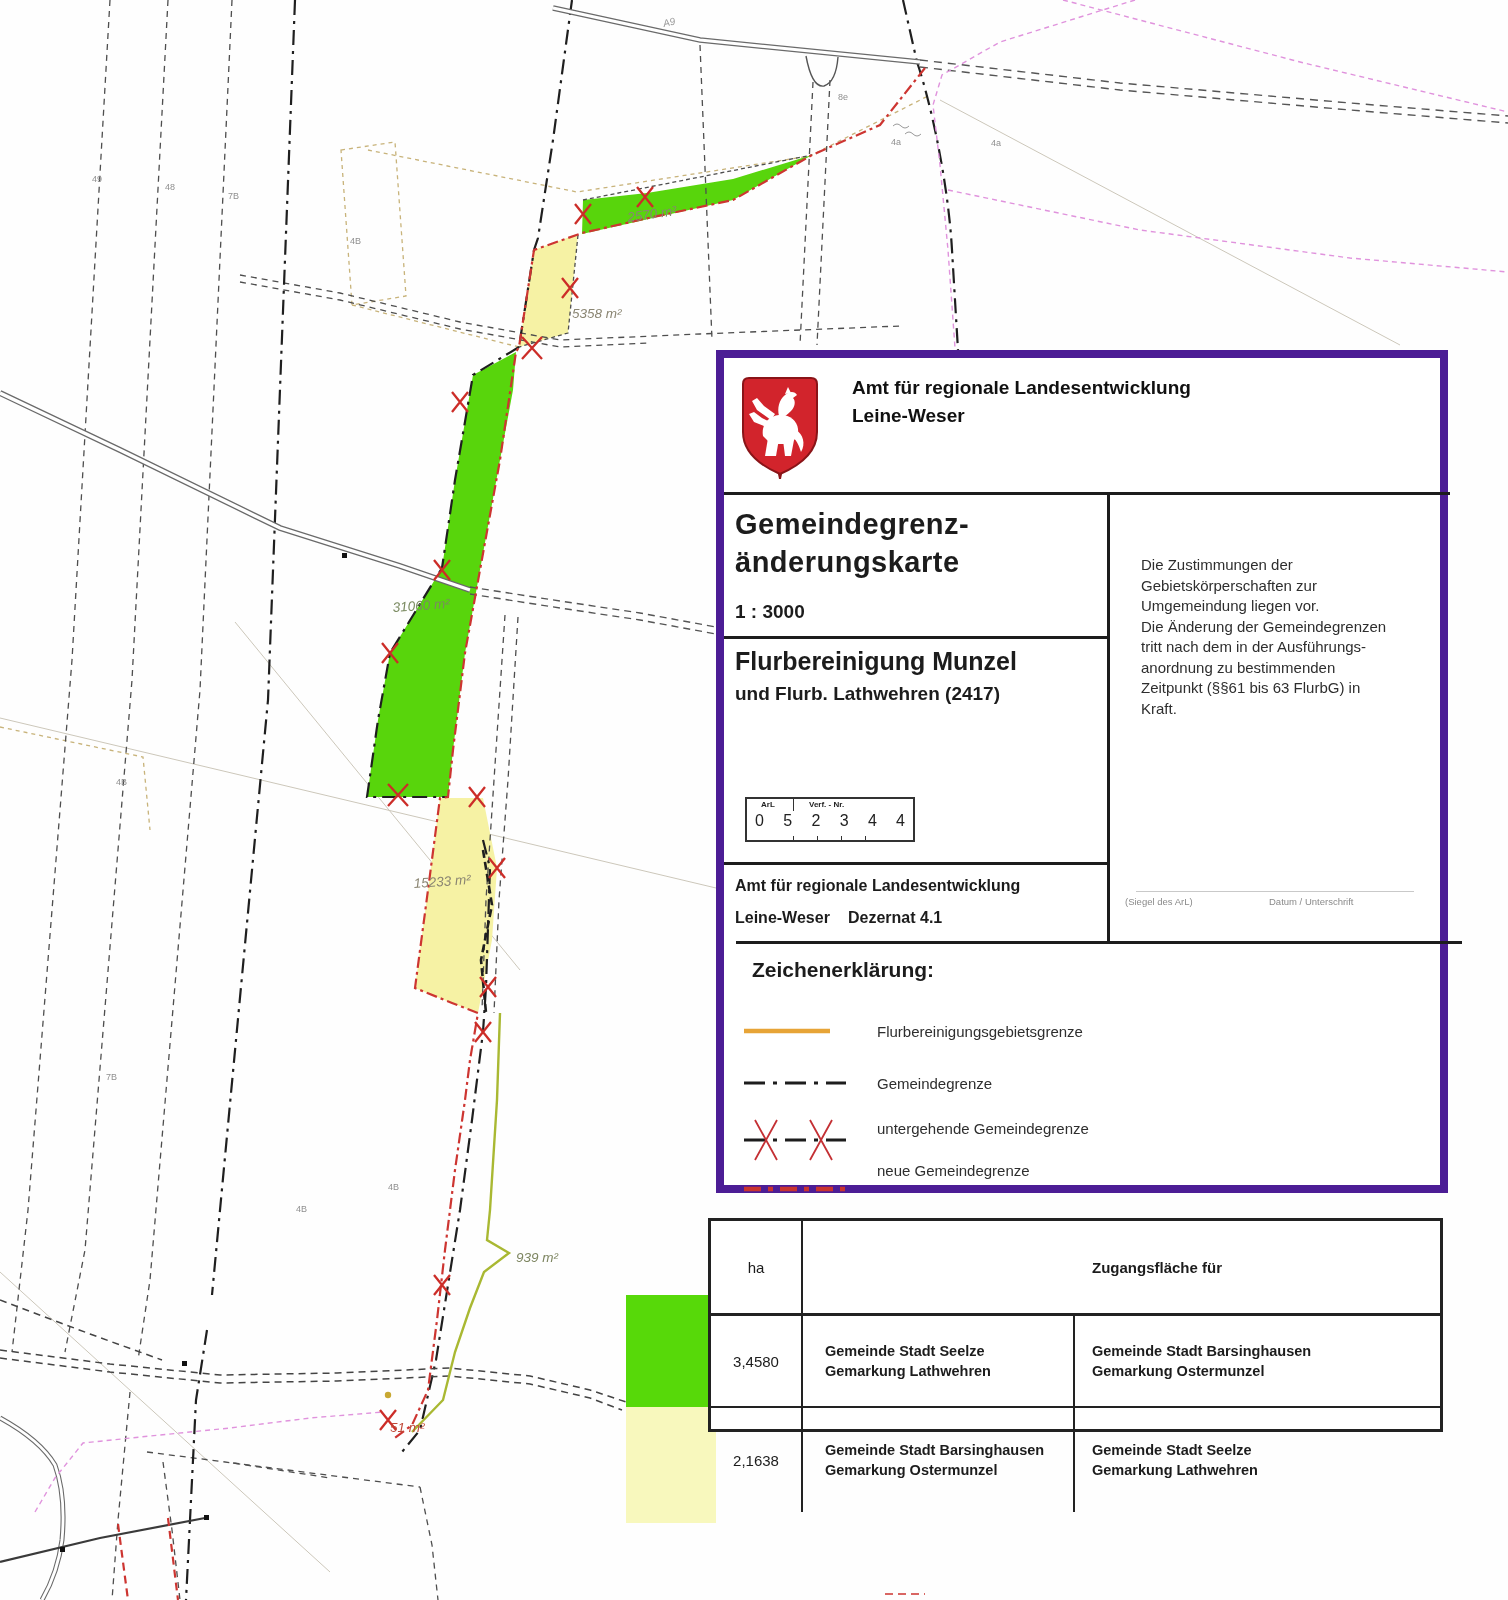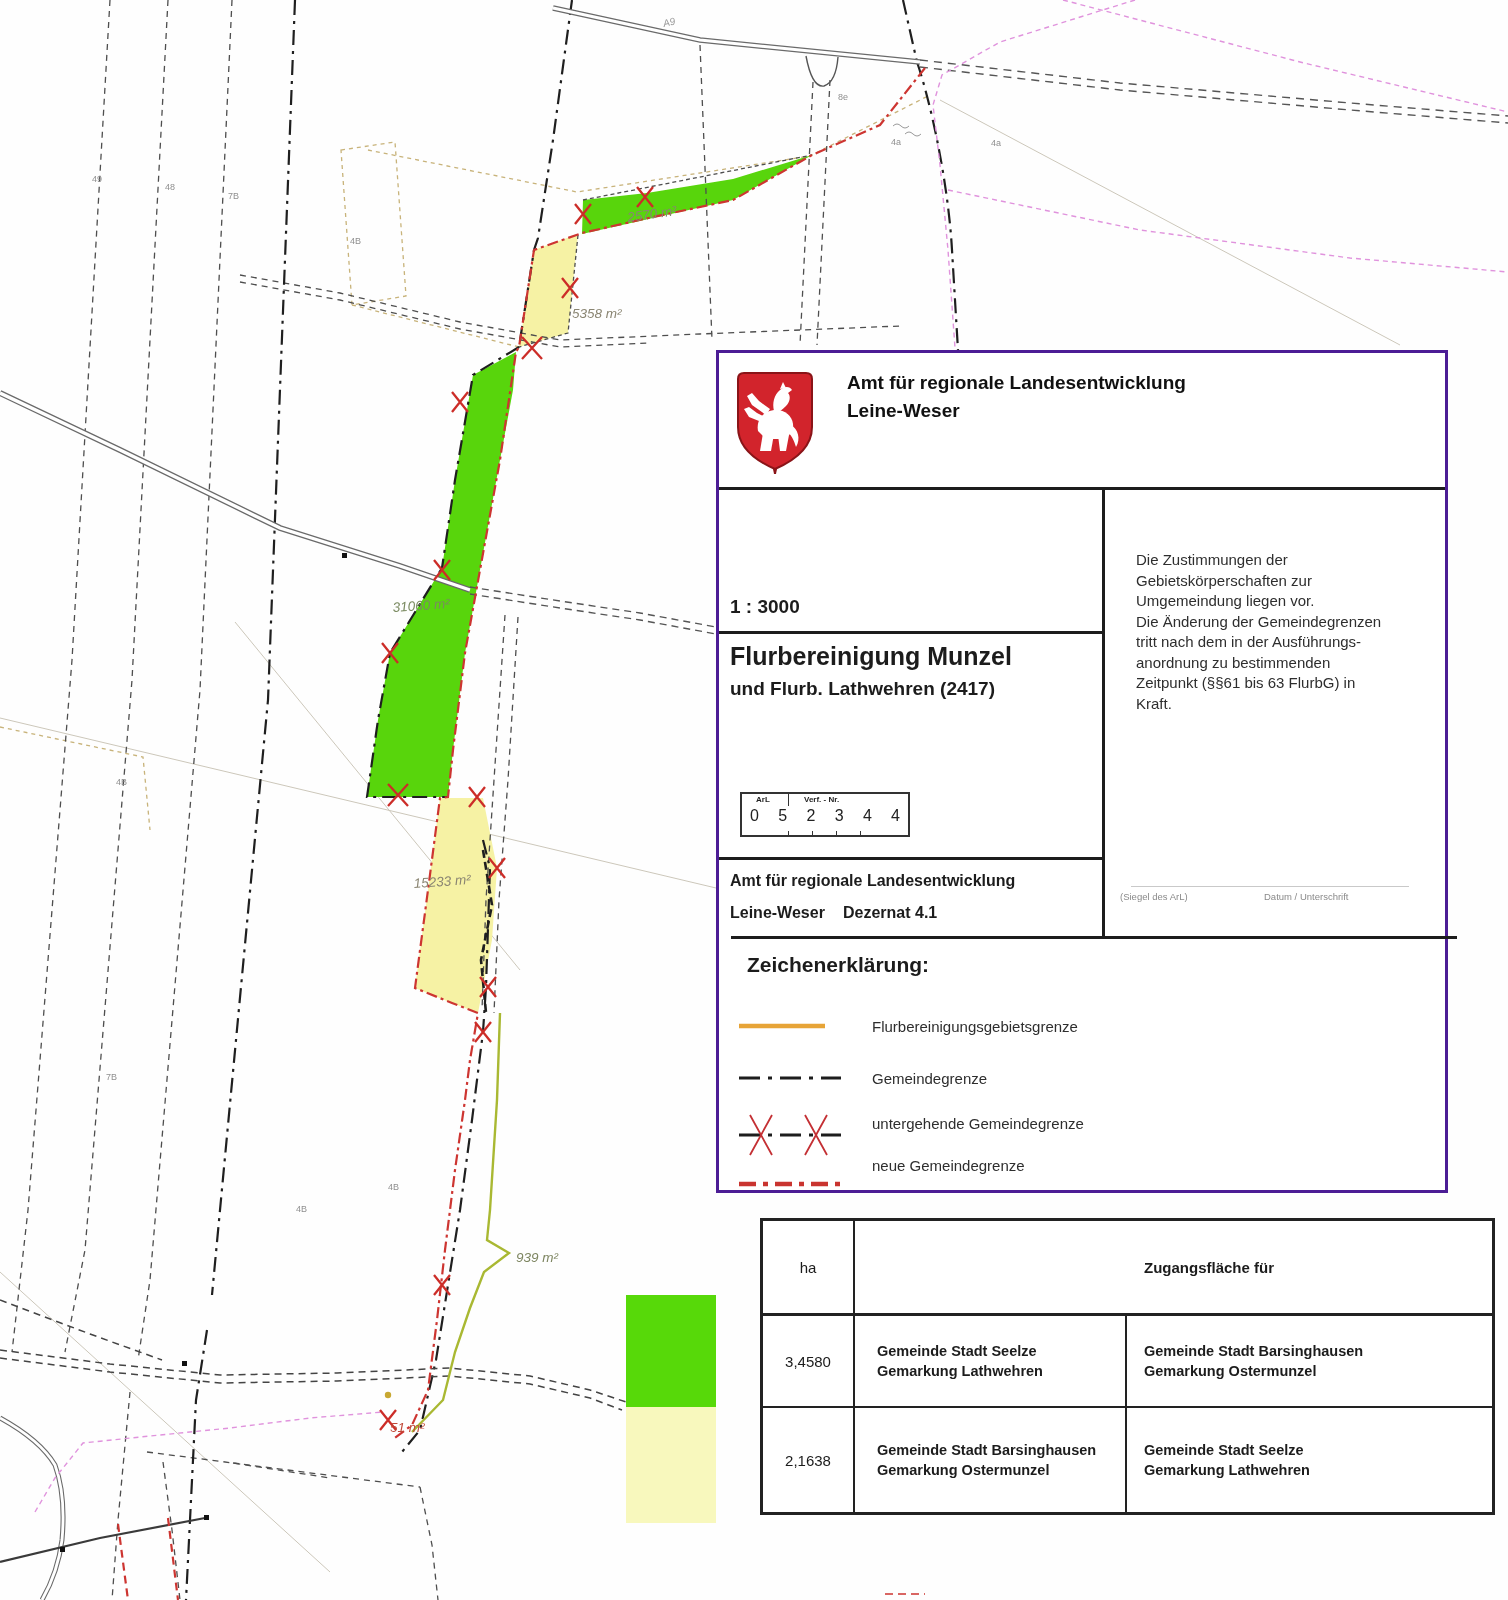--- a/index.html
+++ b/index.html
@@ -2,21 +2,21 @@
 <html><head>
 <meta charset="utf-8">
 <style>
   html,body{margin:0;padding:0;background:#e8e8e8;}
   .stage{position:relative;width:1508px;height:1600px;background:#fefefe;overflow:hidden;
          font-family:"Liberation Sans",sans-serif;color:#1c1c1c;}
   svg.maplayer{position:absolute;left:0;top:0;}
 
   
   .panel{position:absolute;left:716px;top:350px;width:732px;height:843px;background:#fff;
-         border:3px solid #4c1d95;box-sizing:border-box;}
+         border:8px solid #4c1d95;box-sizing:border-box;}
   .panel *{box-sizing:border-box;}
   .p-header{position:absolute;left:0;top:0;width:726px;height:137px;border-bottom:3px solid #1d1d1d;}
   .agency{position:absolute;left:128px;top:16px;font-weight:bold;font-size:19px;line-height:28px;color:#111;}
   .shield-wrap{position:absolute;left:17px;top:18px;width:78px;height:104px;}
   .p-leftcol{position:absolute;left:0;top:137px;width:386px;height:446px;border-right:3px solid #1d1d1d;}
   .p-rightcol{position:absolute;left:389px;top:137px;width:337px;height:446px;}
   .sec-title{position:absolute;left:0;top:0;width:383px;height:144px;border-bottom:3px solid #1d1d1d;}
   .map-title{position:absolute;left:11px;top:10px;font-weight:bold;font-size:29px;line-height:38px;letter-spacing:0.5px;}
   .map-scale{position:absolute;left:11px;top:106px;font-weight:bold;font-size:19px;}
   .sec-flurb{position:absolute;left:0;top:144px;width:383px;height:226px;border-bottom:3px solid #1d1d1d;}
@@ -36,21 +36,21 @@
   .approval{position:absolute;left:28px;top:60px;font-size:15px;line-height:20.5px;color:#2e2e2e;width:300px;}
   .sigline{position:absolute;left:23px;top:396px;width:278px;height:1px;background:#c9c9c9;}
   .siglabel{position:absolute;top:401px;font-size:9.5px;color:#8a8a8a;}
   .sig1{left:12px;} .sig2{left:156px;}
   .sec-legend{position:absolute;left:12px;top:583px;width:726px;height:257px;border-top:3px solid #1d1d1d;}
   .leg-head{position:absolute;left:16px;top:14px;font-weight:bold;font-size:21px;}
   .leg-label{position:absolute;left:141px;font-size:15px;color:#2e2e2e;}
   .leg-sym{position:absolute;left:6px;width:120px;height:56px;}
 
   
-  .atable{position:absolute;left:760px;top:1218px;width:735px;height:297px;background:#fff;
+  .atable{position:absolute;left:708px;top:1218px;width:735px;height:214px;background:#fff;
           border:3px solid #222;box-sizing:border-box;}
   .atable *{box-sizing:border-box;}
   .arow{position:absolute;left:0;width:729px;}
   .arow.hd{top:0;height:95px;border-bottom:3px solid #222;}
   .arow.r1{top:95px;height:92px;border-bottom:2px solid #222;}
   .arow.r2{top:187px;height:104px;}
   .acell{position:absolute;top:0;height:100%;}
   .c1{left:0;width:92px;border-right:2px solid #222;display:flex;align-items:center;justify-content:center;}
   .c2{left:92px;width:272px;border-right:2px solid #222;display:flex;flex-direction:column;justify-content:center;padding-left:22px;}
   .c3{left:364px;width:365px;display:flex;flex-direction:column;justify-content:center;padding-left:17px;}
@@ -256,20 +256,24 @@
         </svg>
       </div>
       <div class="agency">
         <div>Amt für regionale Landesentwicklung</div>
         <div>Leine-Weser</div>
       </div>
     </div>
 
     <div class="p-leftcol">
       <div class="sec-title">
+        <div class="map-title">
+          <div>Gemeindegrenz-</div>
+          <div>änderungskarte</div>
+        </div>
         <div class="map-scale">1 : 3000</div>
       </div>
 
       <div class="sec-flurb">
         <div class="flurb1">Flurbereinigung Munzel</div>
         <div class="flurb2">und Flurb. Lathwehren (2417)</div>
         <div class="refbox">
           <span class="rh rh1">ArL</span>
           <span class="rh rh2">Verf. - Nr.</span>
           <span class="rdiv"></span>

